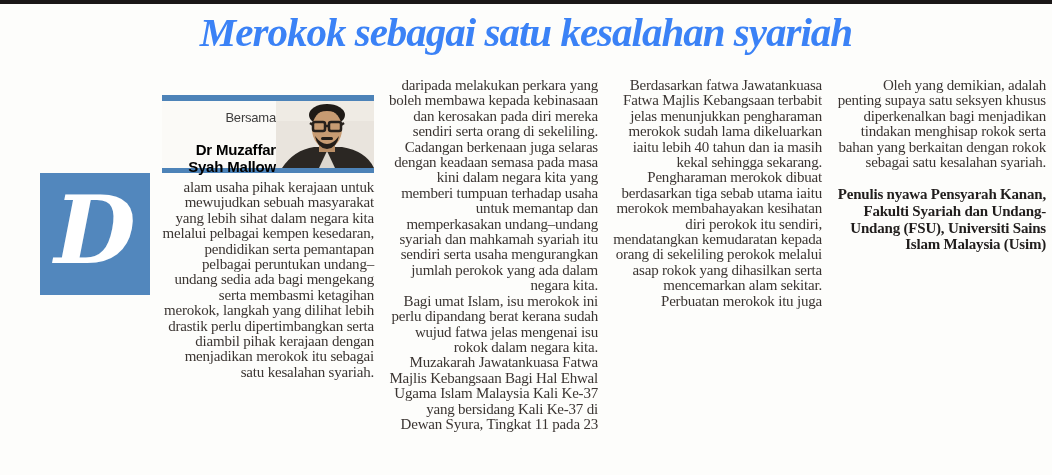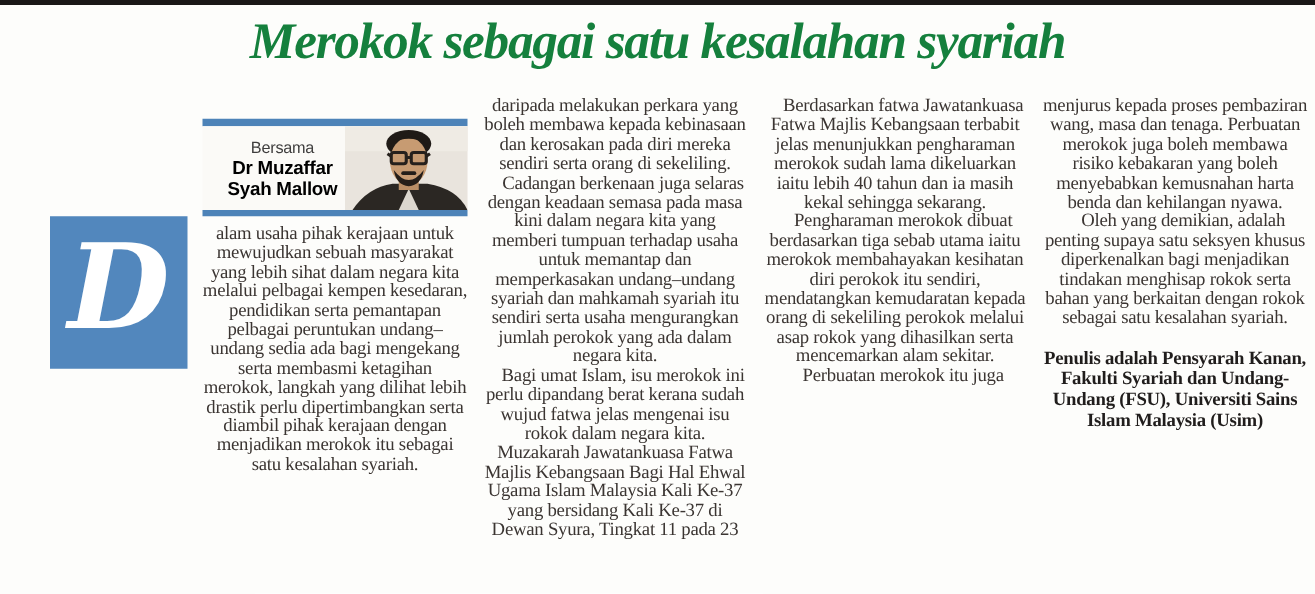--- a/index.html
+++ b/index.html
@@ -11,57 +11,57 @@
   .top-rule {
     position:absolute; top:0; left:0; width:1052px; height:4px;
     background:#1a1717;
   }
   .headline {
     position:absolute; top:8px; left:0; width:100%; margin:0;
     text-align:center;
     font-family:"Liberation Serif", serif;
     font-style:italic; font-weight:bold;
     font-size:41px; letter-spacing:-1px;
-    color:#15803d;
+    color:#3b82f6;
   }
   .content {
     position:absolute; top:78px; left:40px; width:1008px; bottom:0;
     padding-left:122px; box-sizing:border-box;
   }
   .dropcap {
     position:absolute; left:0; top:95px;
     width:110px; height:122px;
     background:#5287bd; color:#ffffff;
     font-family:"DejaVu Serif", serif; font-style:italic; font-weight:bold;
     font-size:94px; line-height:114px; text-align:center;
   }
   .cols { display:flex; gap:12px; }
   .col {
     flex:0 0 212px; width:212px;
     color:#3b3532; font-size:15px; line-height:15.4px;
-    letter-spacing:-0.2px; text-align:center;
+    letter-spacing:-0.2px; text-align:right;
   }
   .para { margin:0; }
   .para.indent { text-indent:13px; }
   .work-title { font-style:italic; }
   .author-credit {
     margin:16px 0 0 0;
     font-weight:bold; color:#201d1c;
     font-size:15px; line-height:16.6px;
   }
   
   .byline-box { width:212px; margin:17px 0 7px 0; }
   .byline-bar { height:6px; background:#4d83b8; }
   .byline-bar.bottom { height:5px; }
   .byline-inner { display:flex; height:67px; background:#fbfaf7; }
   .byline-text {
     flex:1; padding:9px 0 0 14px;
     font-family:"Liberation Sans", sans-serif;
   }
-  .byline-label { font-size:13px; color:#3f3e3e; margin-bottom:1px; }
+  .byline-label { font-size:13px; color:#3f3e3e; margin-bottom:16px; }
   .byline-name {
     width:100px; font-size:15px; font-weight:bold;
     color:#000000; line-height:17px;
   }
   .byline-photo { width:102px; height:67px; overflow:hidden; }
   .byline-photo svg { display:block; }
 </style>
 </head>
 <body>
 
@@ -118,20 +118,19 @@
         <p class="para indent">Bagi umat Islam, isu merokok ini perlu dipandang berat kerana sudah wujud fatwa jelas mengenai isu rokok dalam negara kita. Muzakarah Jawatankuasa Fatwa Majlis Kebangsaan Bagi Hal Ehwal Ugama Islam Malaysia Kali Ke-37 yang bersidang Kali Ke-37 di Dewan Syura, Tingkat 11 pada 23</p>
       </div>
 
       <div class="col">
         <p class="para indent">Berdasarkan fatwa Jawatankuasa Fatwa Majlis Kebangsaan terbabit jelas menunjukkan pengharaman merokok sudah lama dikeluarkan iaitu lebih 40 tahun dan ia masih kekal sehingga sekarang.</p>
         <p class="para indent">Pengharaman merokok dibuat berdasarkan tiga sebab utama iaitu merokok membahayakan kesihatan diri perokok itu sendiri, mendatangkan kemudaratan kepada orang di sekeliling perokok melalui asap rokok yang dihasilkan serta mencemarkan alam sekitar.</p>
         <p class="para indent">Perbuatan merokok itu juga</p>
       </div>
 
       <div class="col">
-        <p class="para">menjurus kepada proses pembaziran wang, masa dan tenaga. Perbuatan merokok juga boleh membawa risiko kebakaran yang boleh menyebabkan kemusnahan harta benda dan kehilangan nyawa.</p>
         <p class="para indent">Oleh yang demikian, adalah penting supaya satu seksyen khusus diperkenalkan bagi menjadikan tindakan menghisap rokok serta bahan yang berkaitan dengan rokok sebagai satu kesalahan syariah.</p>
-        <p class="para author-credit">Penulis adalah Pensyarah Kanan, Fakulti Syariah dan Undang-Undang (FSU), Universiti Sains Islam Malaysia (Usim)</p>
+        <p class="para author-credit">Penulis nyawa Pensyarah Kanan, Fakulti Syariah dan Undang-Undang (FSU), Universiti Sains Islam Malaysia (Usim)</p>
       </div>
 
     </div>
   </div>
 </div>
 
 </body></html>

